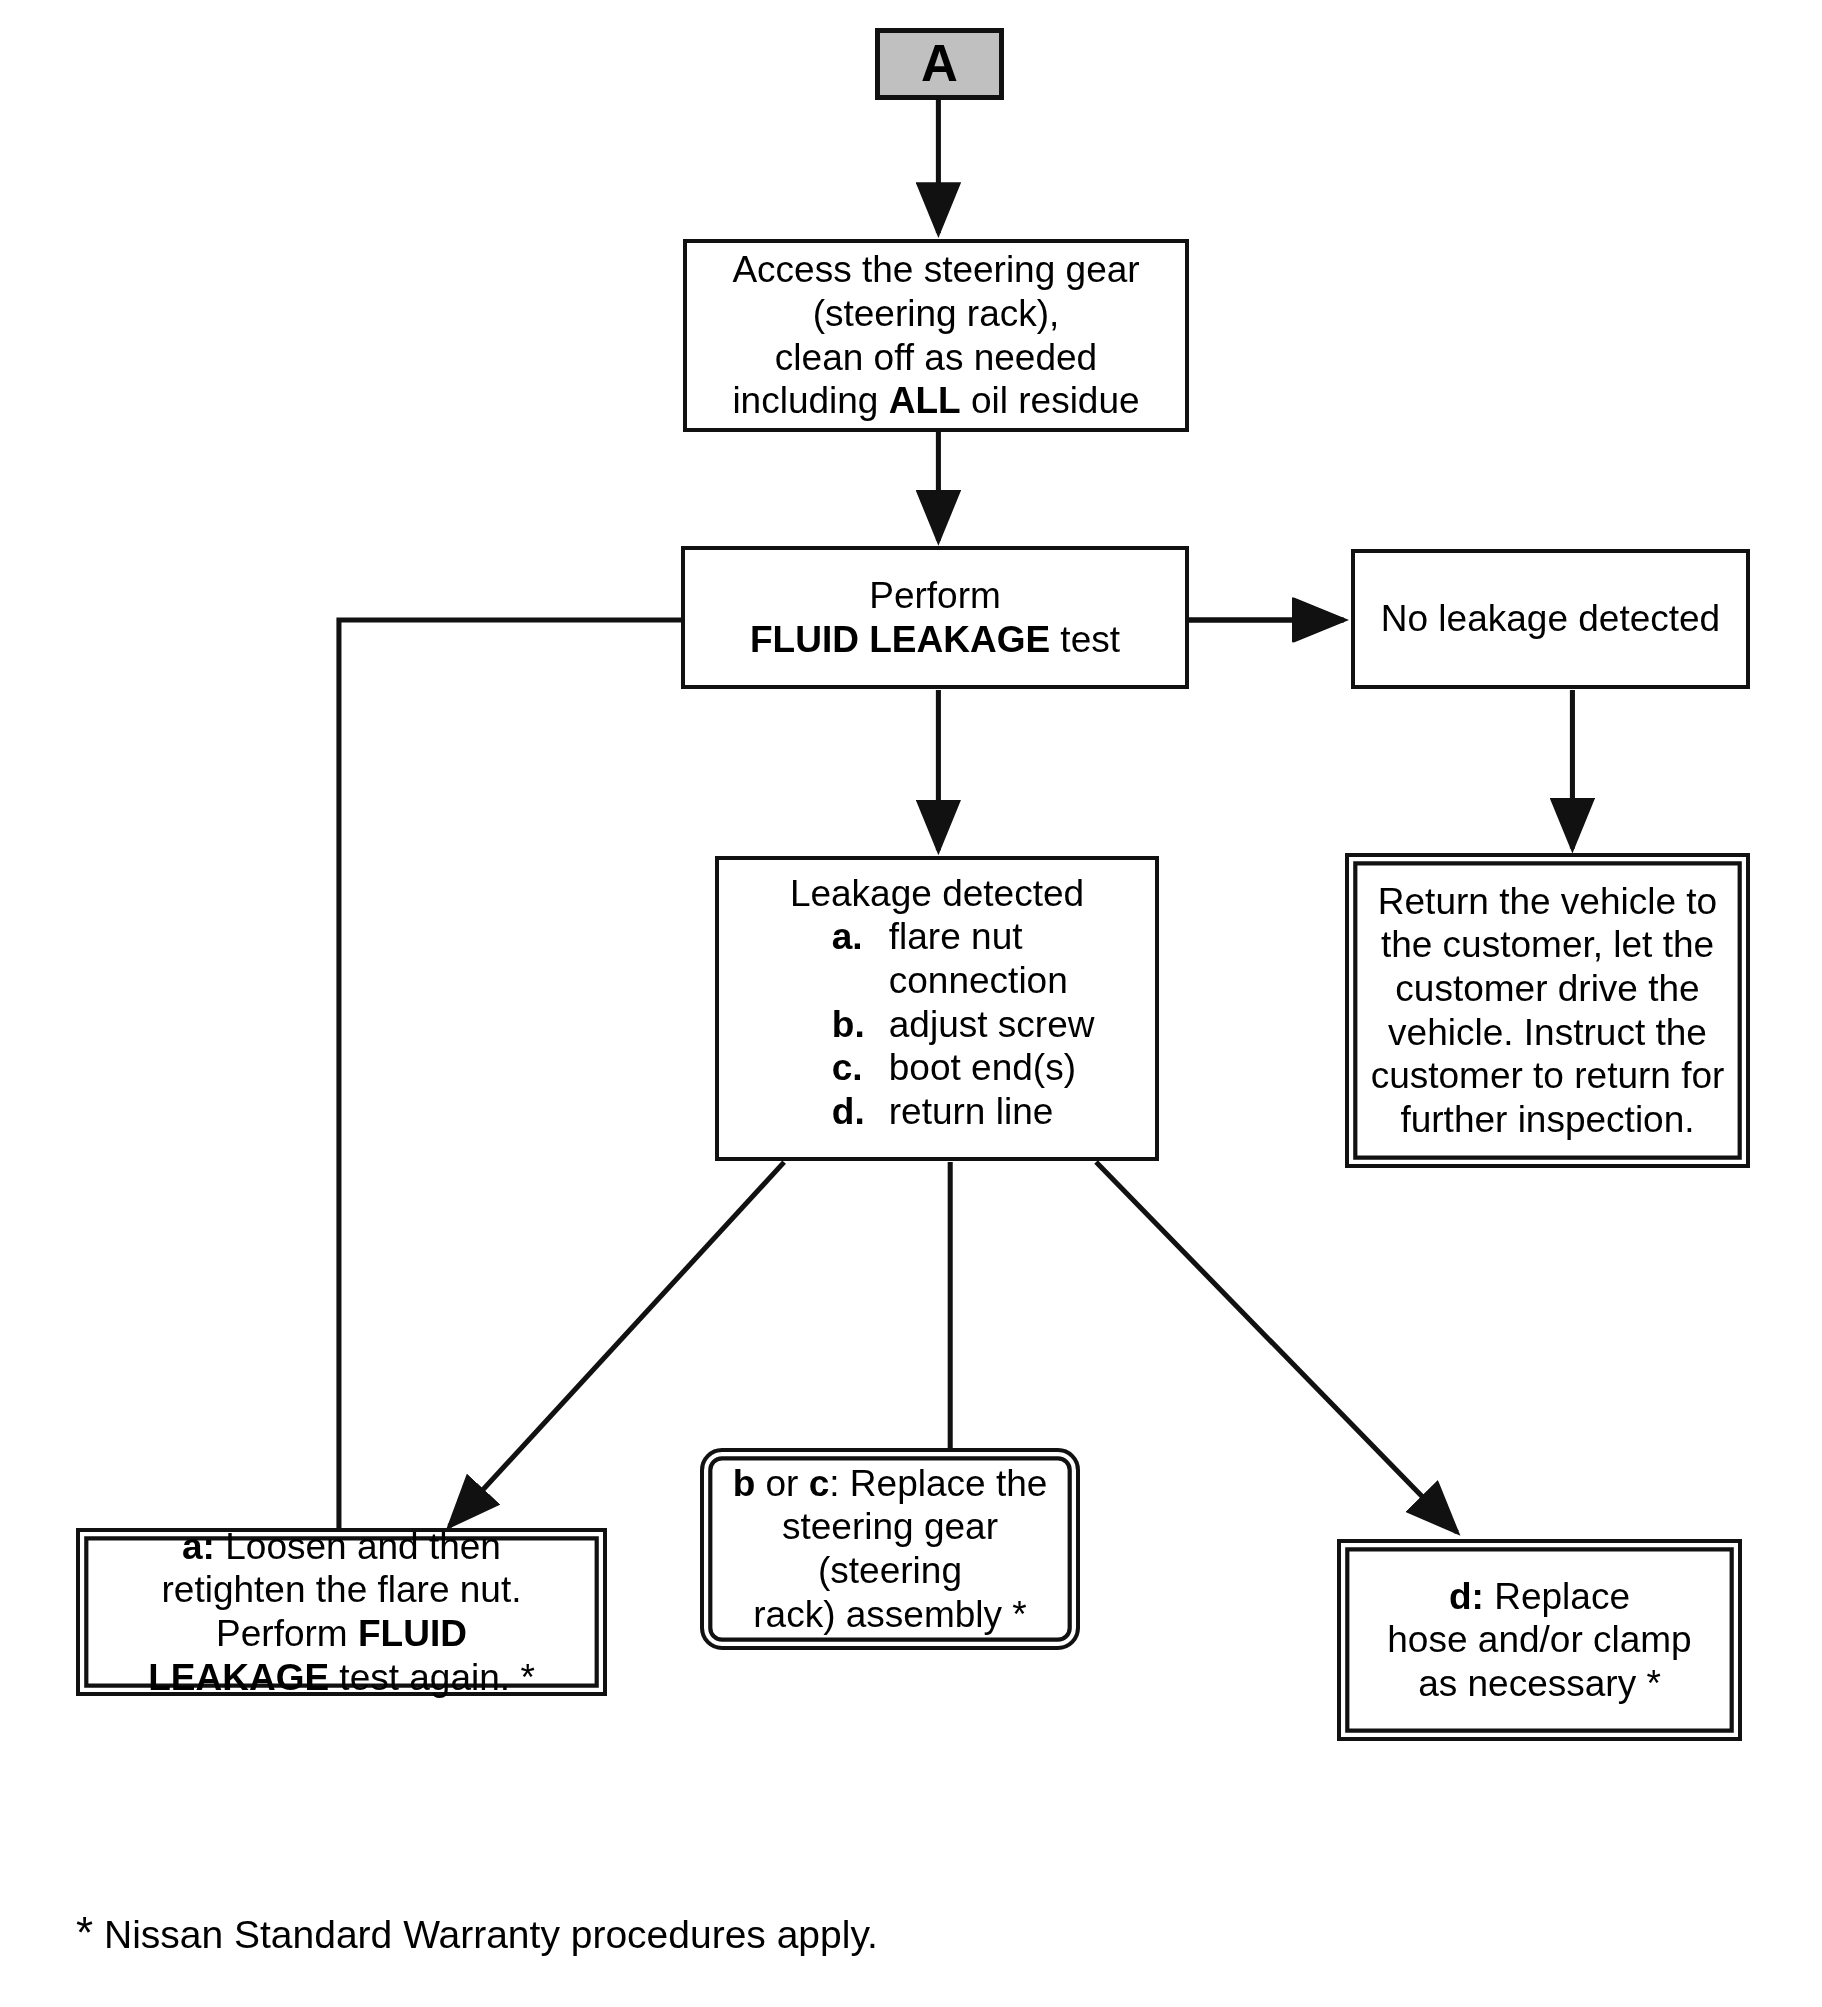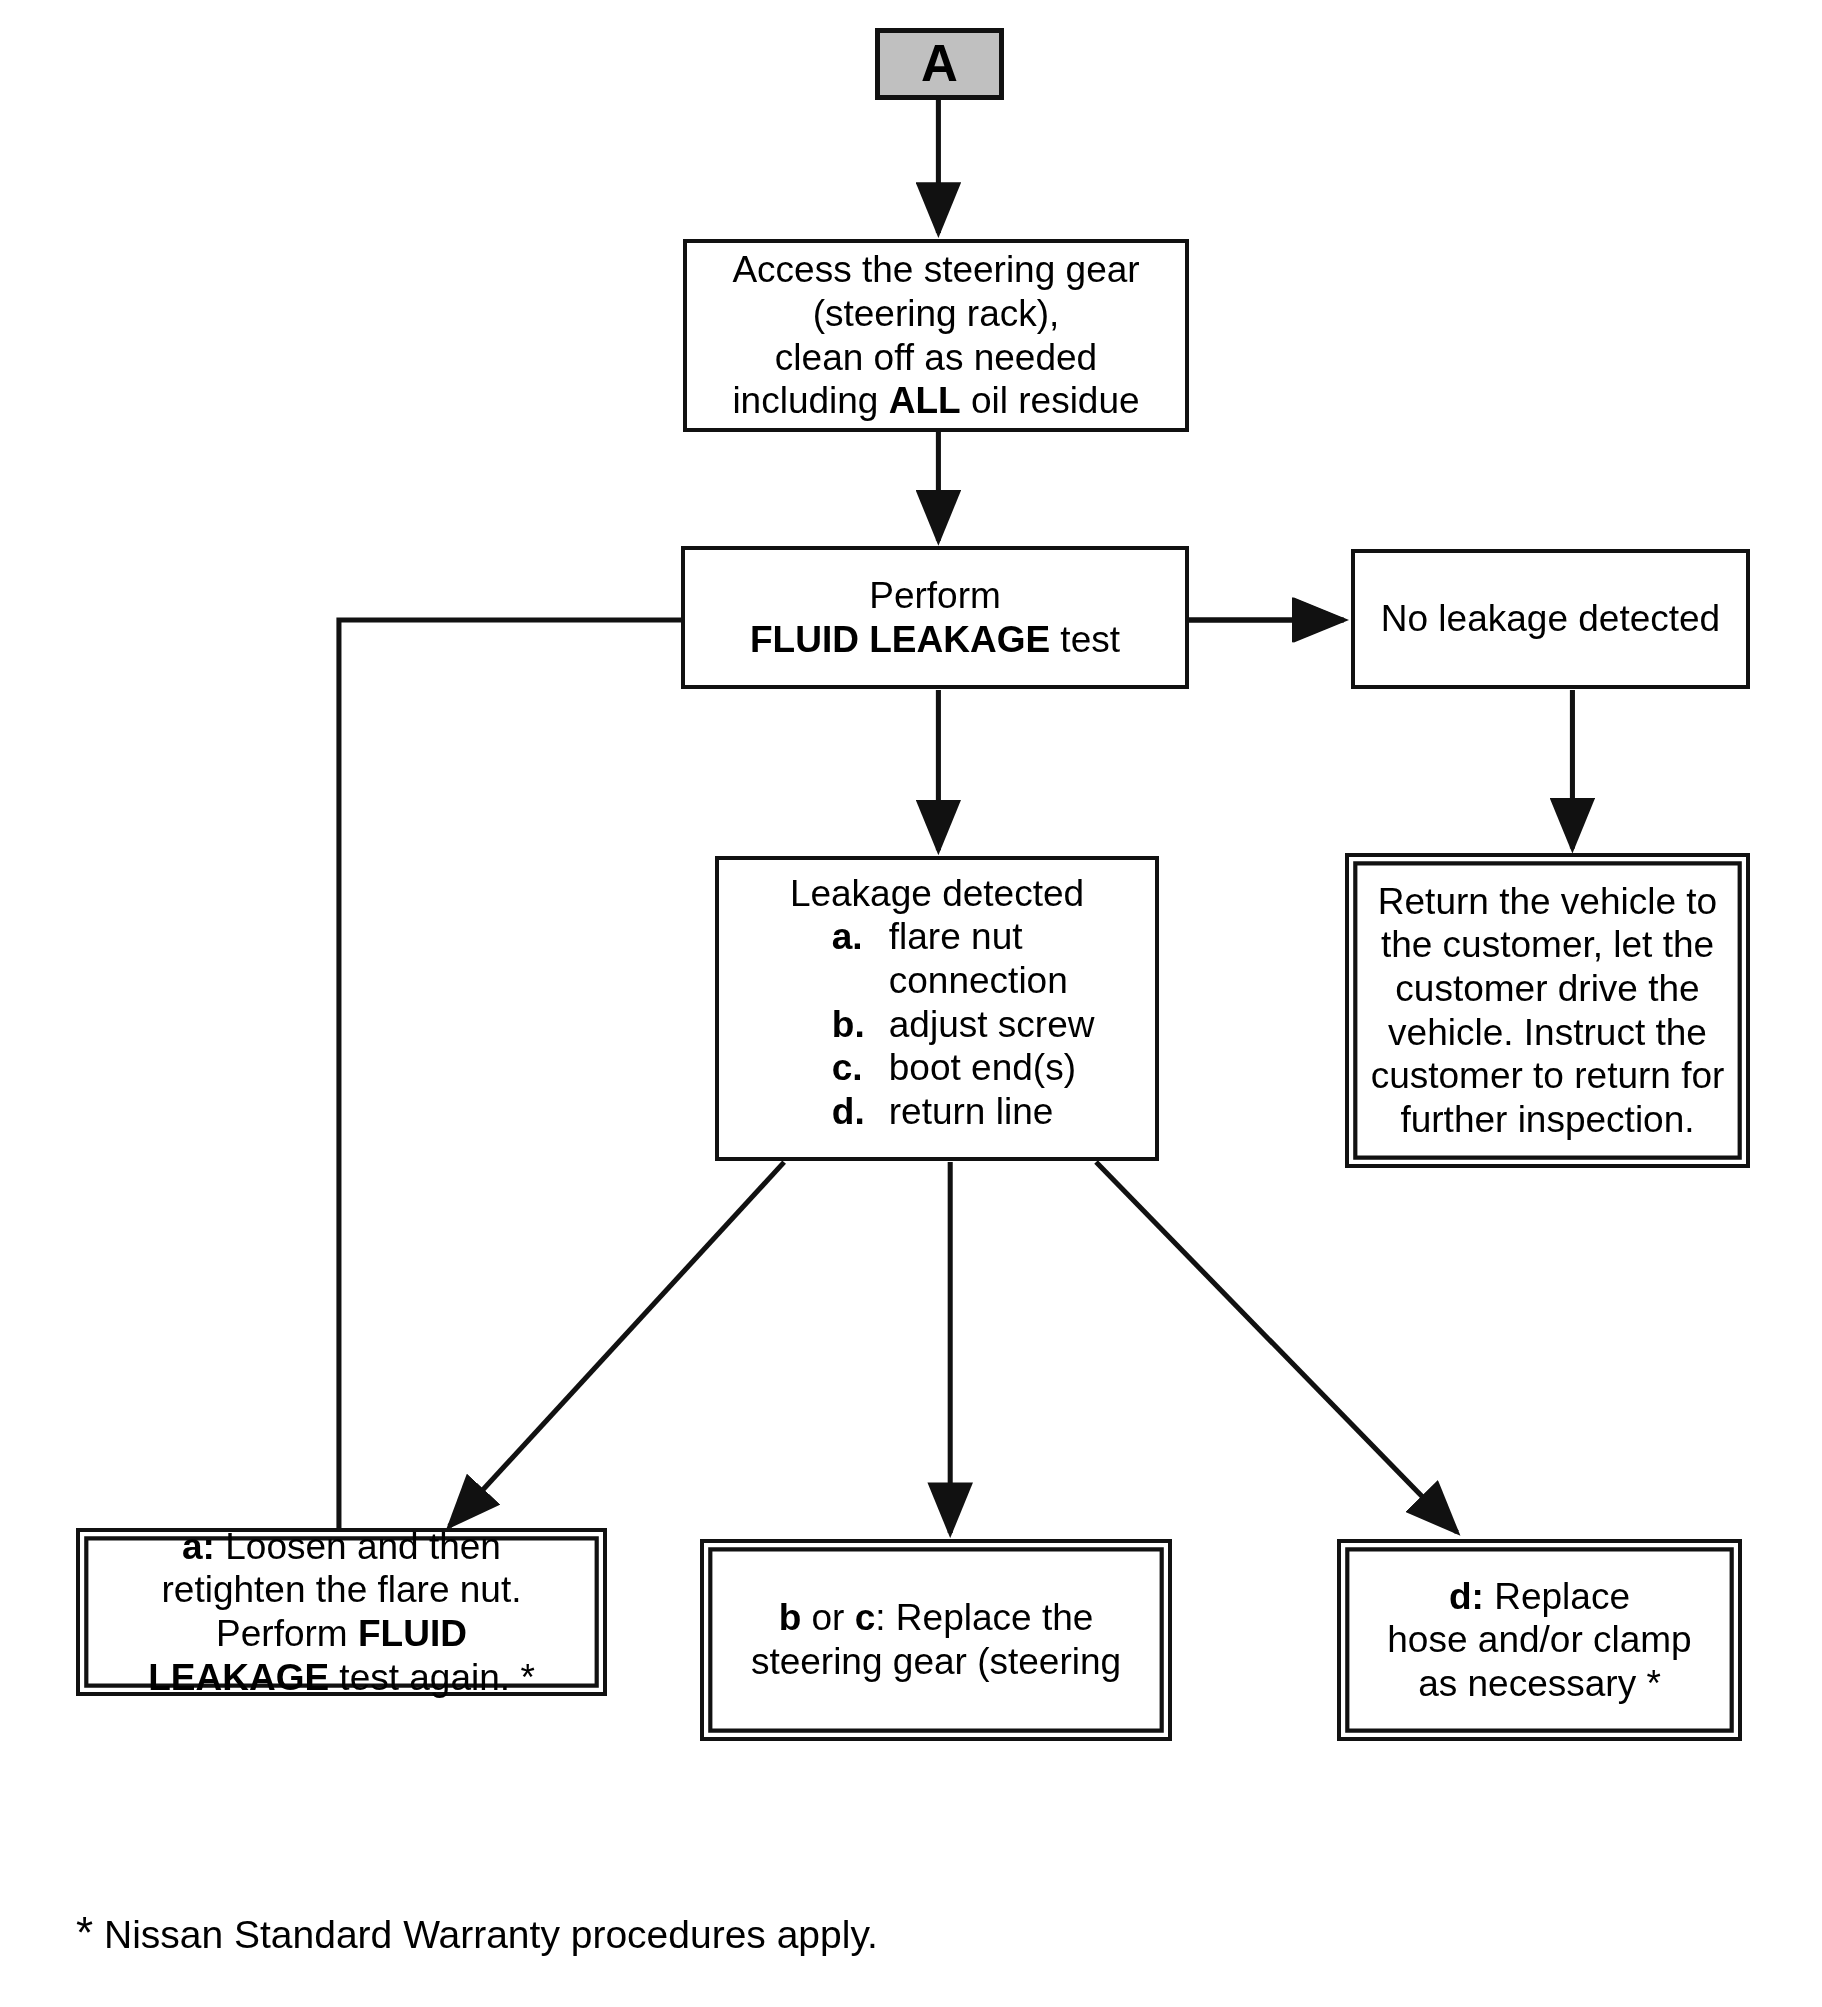--- a/index.html
+++ b/index.html
@@ -175,24 +175,25 @@
 
   <div class="node dbl" style="left:76px; top:1528px; width:531px; height:168px;">
     <span class="inner">
       <span class="line"><span class="bld">a:</span><span> Loosen and then</span></span>
       <span class="line">retighten the flare nut.</span>
       <span class="line"><span>Perform </span><span class="bld">FLUID</span></span>
       <span class="line"><span class="bld">LEAKAGE</span><span> test again. </span><span>*</span></span>
     </span>
   </div>
 
-  <div class="node dbl" style="left:700px; top:1539px; width:472px; height:202px;">
+  <div class="node dbl" style="left:700px; top:1448px; width:380px; height:202px;border-radius:22px;">
     <span class="inner">
       <span class="line"><span class="bld">b</span><span> or </span><span class="bld">c</span><span>: Replace the</span></span>
       <span class="line">steering gear (steering</span>
+      <span class="line"><span>rack) assembly </span><span>*</span></span>
     </span>
   </div>
 
   <div class="node dbl" style="left:1337px; top:1539px; width:405px; height:202px;">
     <span class="inner">
       <span class="line"><span class="bld">d:</span><span> Replace</span></span>
       <span class="line">hose and/or clamp</span>
       <span class="line"><span>as necessary </span><span>*</span></span>
     </span>
   </div>

